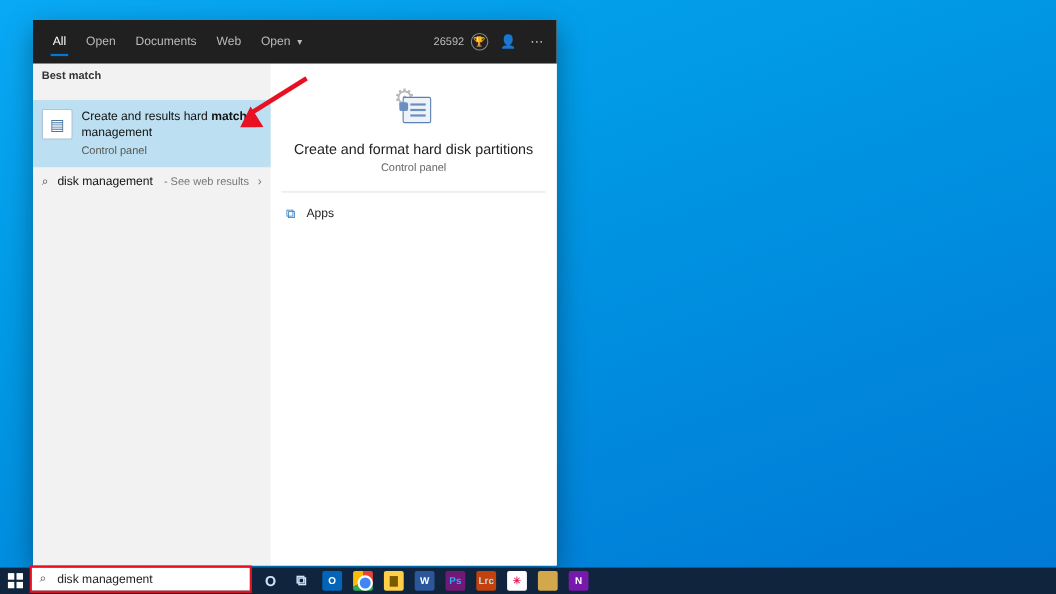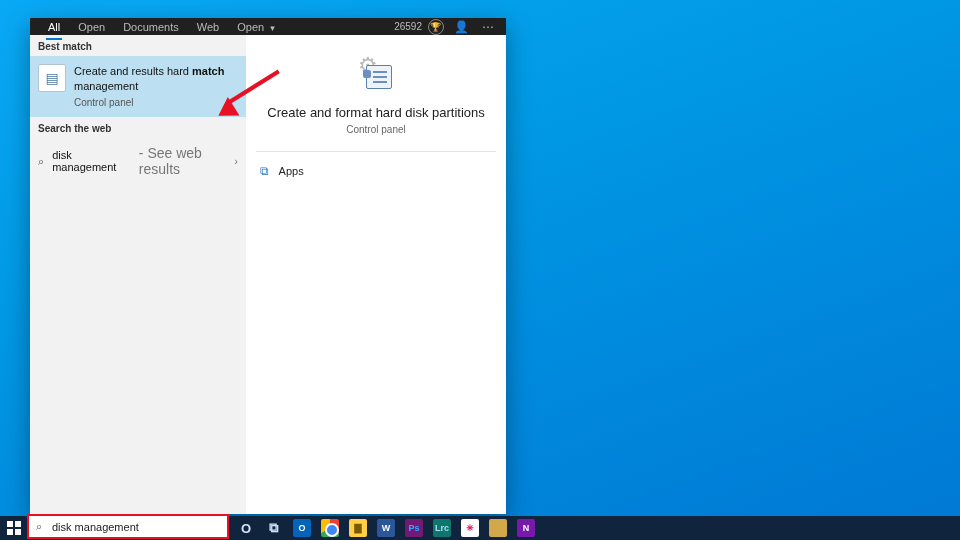--- a/index.html
+++ b/index.html
@@ -10,61 +10,61 @@
   position: relative;
 }
 .search-panel {
   position: absolute; left: 30px; top: 18px;
   width: 476px; height: 496px;
   background: #f2f2f2;
   box-shadow: 0 8px 24px rgba(0,0,0,.35);
   display: flex; flex-direction: column;
 }
 .sp-header {
-  height: 17px; background: #202020; color: #d0d0d0;
+  height: 40px; background: #202020; color: #d0d0d0;
   display: flex; align-items: center; font-size: 11px;
   padding: 0 10px;
 }
 .sp-tabs { display: flex; gap: 2px; }
 .sp-tab { padding: 6px 8px; cursor: pointer; color: #bababa; position: relative; }
 .sp-tab.active { color: #fff; }
 .sp-tab.active::after {
   content:""; position:absolute; left:6px; right:6px; bottom:-1px; height:2px; background:#0078d4;
 }
 .sp-tab .chev { font-size: 9px; margin-left: 3px; }
 .sp-header-spacer { flex: 1; }
 .sp-reward { display:flex; align-items:center; gap:6px; color:#bbb; font-size:10px; }
 .sp-reward .badge-circle {
   width:16px;height:16px;border:1px solid #888;border-radius:50%;
   display:inline-flex;align-items:center;justify-content:center;font-size:9px;
 }
 .sp-hicon { width:16px; text-align:center; color:#bbb; font-size:12px; margin-left:10px; cursor:pointer; }
 .sp-body { flex:1; display:flex; background:#f2f2f2; }
 .sp-left { width: 216px; background:#f2f2f2; display:flex; flex-direction:column; }
-.sp-section-label { font-size:10px; font-weight:600; color:#333; padding:6px 8px 4px 8px; }
+.sp-section-label { font-size:10px; font-weight:600; color:#333; padding:6px 8px 16px 8px; }
 .best-match {
   background:#bcdff1; padding:8px 10px 8px 8px;
   display:flex; gap:8px; cursor:pointer; position:relative;
 }
 .bm-icon {
   width:28px;height:28px;background:#fff;border:1px solid #b0c4d4;border-radius:2px;
   display:flex;align-items:center;justify-content:center;flex-shrink:0;font-size:14px;color:#4a78a0;
 }
 .bm-text { font-size:11px; line-height:1.35; }
 .bm-text .t1 { color:#111; }
 .bm-text .bold { font-weight:600; }
 .bm-text .t2 { color:#555; font-size:10px; margin-top:2px; }
 .web-item {
   display:flex; align-items:center; padding:7px 8px; font-size:11px; cursor:pointer;
   justify-content:space-between;
 }
 .web-item .wi-left { display:flex; align-items:center; gap:8px; }
 .web-item .magnify { font-size:11px; color:#555; }
 .web-item .q { color:#111; }
-.web-item .hint { color:#777; font-size:14px; margin-left:2px; }
+.web-item .hint { color:#777; font-size:10px; margin-left:2px; }
 .web-item .chev-r { color:#777; font-size:11px; }
 .sp-right { flex:1; background:#ffffff; display:flex; flex-direction:column; align-items:center; padding-top:18px; }
 .detail-icon {
   width:48px;height:42px;position:relative;margin-bottom:10px;
 }
 .detail-icon .gear { position:absolute; left:6px; top:0; font-size:22px; color:#b9b9b9; }
 .detail-icon .card {
   position:absolute; left:14px; top:12px; width:26px; height:24px;
   background:#eef3fa; border:1px solid #5a7fb0; border-radius:2px;
 }
@@ -160,21 +160,20 @@
         <div class="best-match">
           <div class="bm-icon">▤</div>
           <div class="bm-text">
             <div class="t1">
               <span>Create and results hard </span><span class="bold">match</span><span> management</span>
             </div>
             <div class="t2">Control panel</div>
           </div>
         </div>
 
-        <div class="sp-section-label">Search the web</div>
         <div class="web-item">
           <div class="wi-left">
             <span class="magnify">⌕</span>
             <span class="q">disk management</span>
             <span class="hint">- See web results</span>
           </div>
           <span class="chev-r">›</span>
         </div>
       </div>
 
@@ -236,21 +235,21 @@
         <div class="tb-app">
           <div class="tile" style="background: rgb(255, 207, 72); color: rgb(122, 90, 0);">▇</div>
         </div>
         <div class="tb-app">
           <div class="tile" style="background: rgb(43, 87, 154); color: rgb(255, 255, 255);">W</div>
         </div>
         <div class="tb-app">
           <div class="tile" style="background: #701a75; color: rgb(49, 168, 255);">Ps</div>
         </div>
         <div class="tb-app">
-          <div class="tile" style="background: #0f766e; color: rgb(174, 223, 239);">Lrc</div>
+          <div class="tile" style="background: #c2410c; color: rgb(174, 223, 239);">Lrc</div>
         </div>
         <div class="tb-app">
           <div class="tile" style="background: rgb(255, 255, 255); color: rgb(224, 30, 90);">✳</div>
         </div>
         <div class="tb-app">
           <div class="tile" style="background: rgb(210, 168, 75); color: rgb(255, 255, 255);"></div>
         </div>
         <div class="tb-app">
           <div class="tile" style="background: rgb(119, 25, 170); color: rgb(255, 255, 255);">N</div>
         </div>

